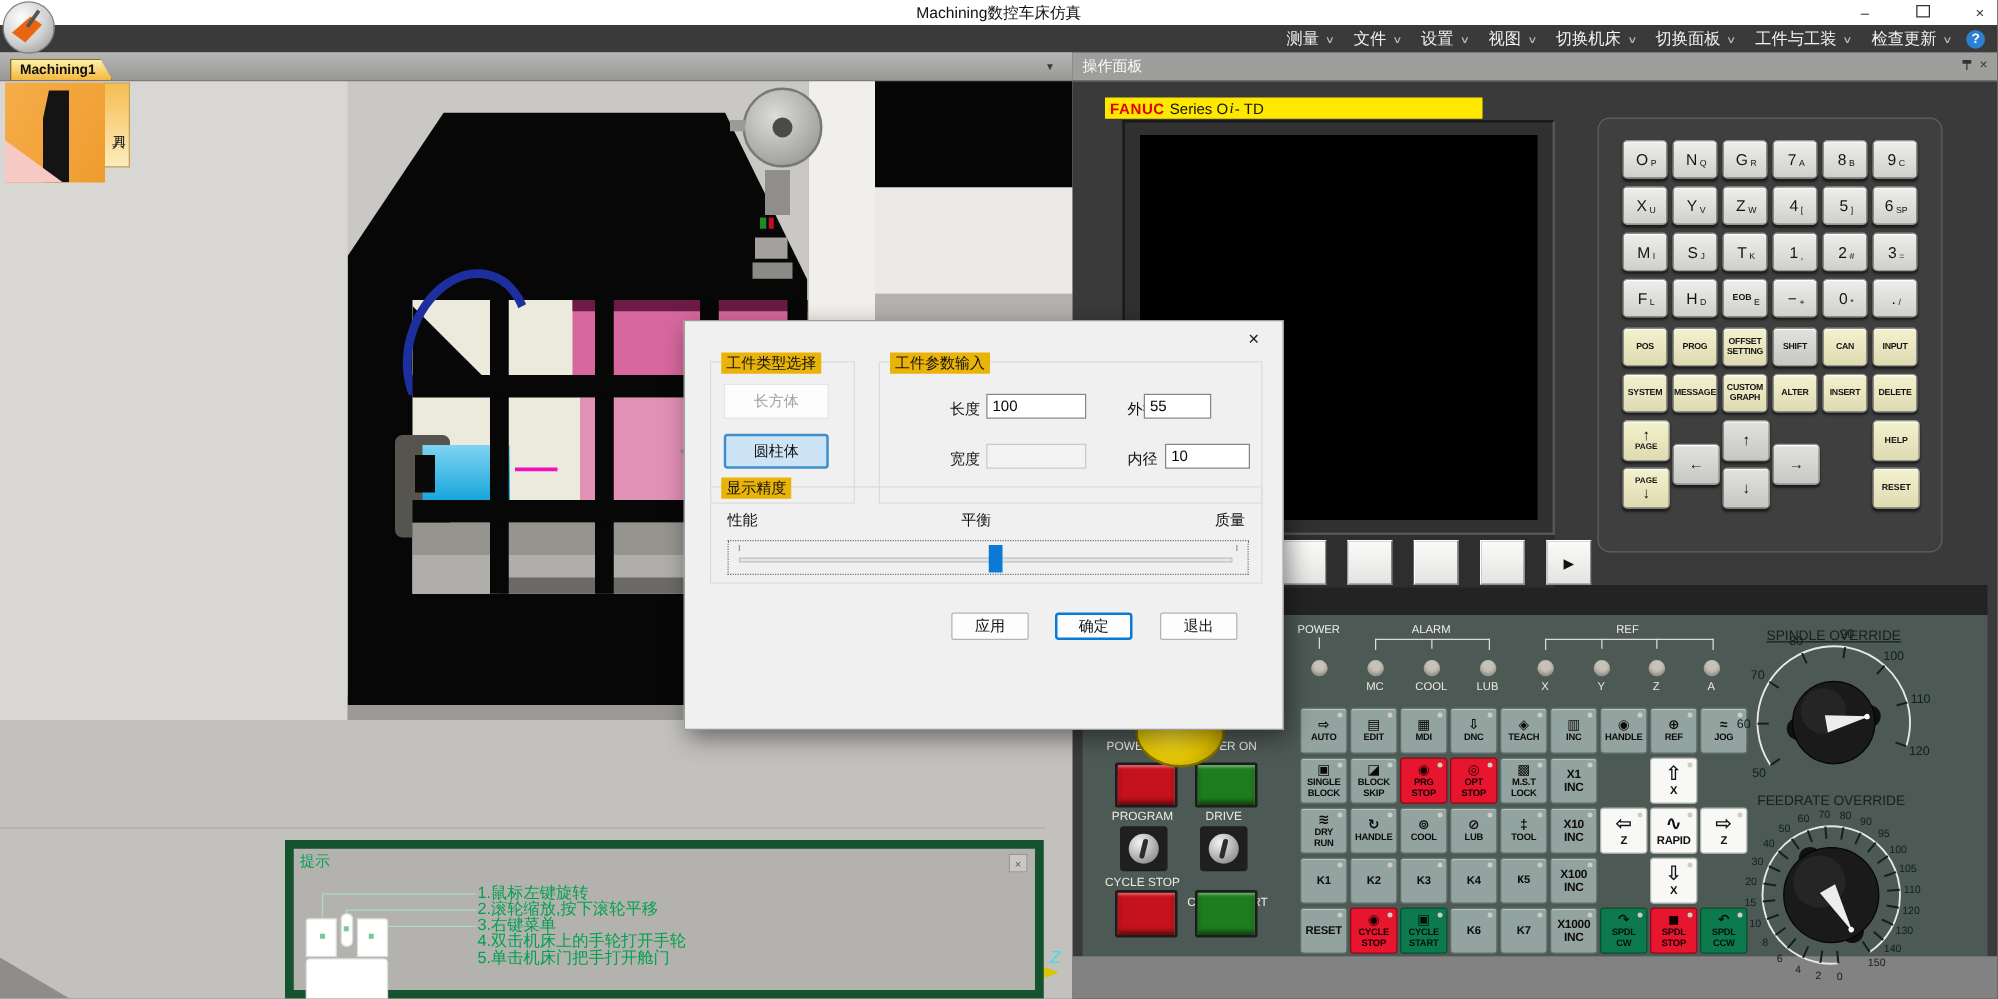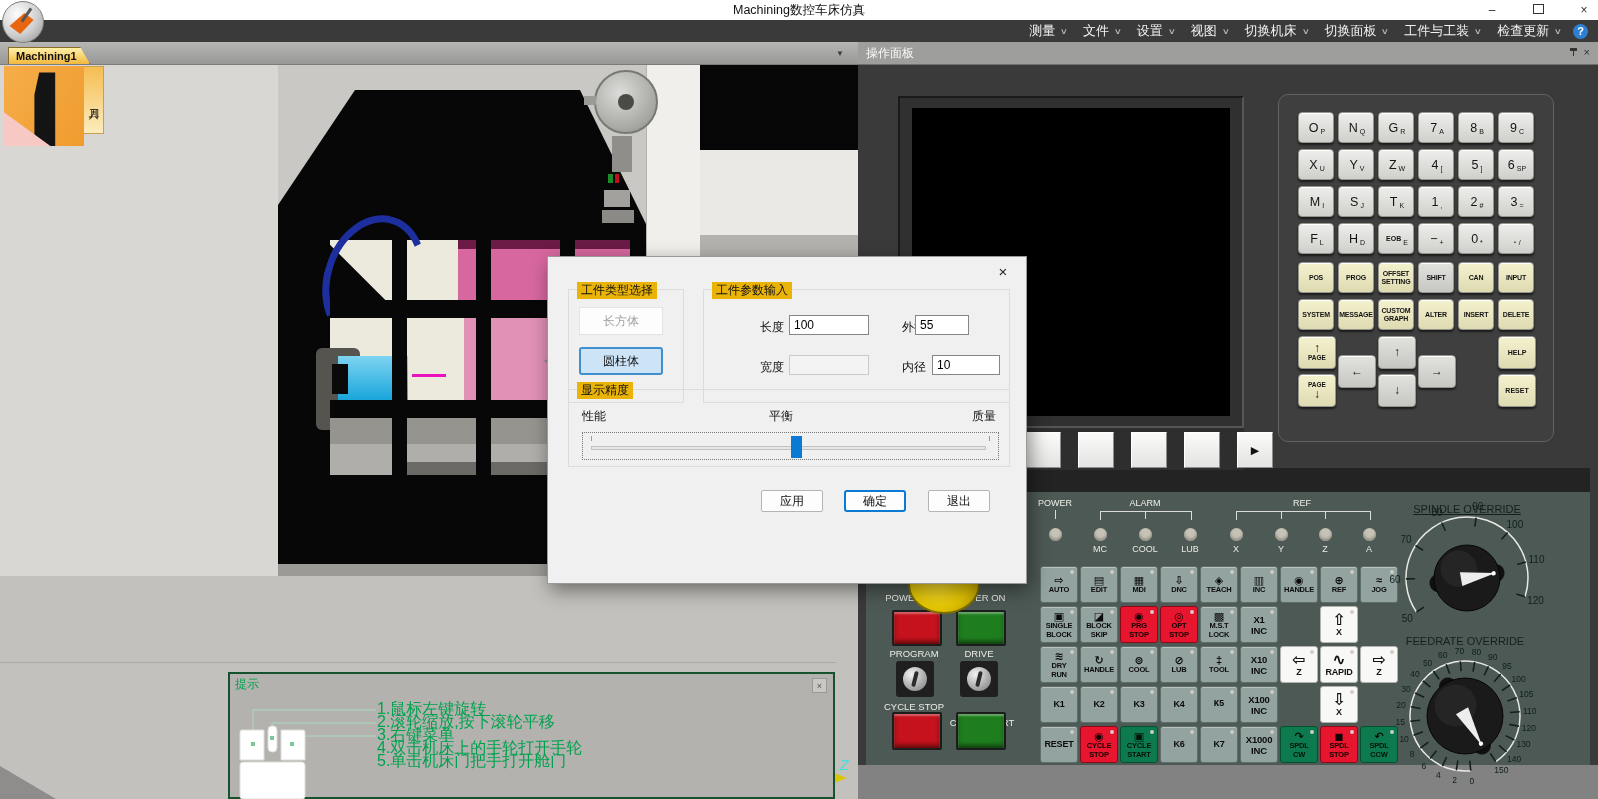--- a/index.html
+++ b/index.html
@@ -31,25 +31,25 @@
   .scene{position:absolute;}
   #thumb{left:4px;top:66px;width:80px;height:80px;background:linear-gradient(120deg,#f6ad49,#ef9c2e);z-index:6;}
   #thumb .tool{position:absolute;left:0;top:0;width:100%;height:100%;background:#141414;
         clip-path:polygon(44% 8%,64% 8%,64% 100%,38% 100%,38% 36%);}
   #thumb .pinkTri{position:absolute;left:0;bottom:0;width:100%;height:48%;background:#f7c9c4;
         clip-path:polygon(0 100%,0 12%,58% 100%);}
   #tool-tab{left:84px;top:66px;width:19px;height:66px;background:linear-gradient(180deg,#f6bd52,#fcecbd);
         border:1px solid #c9a14c;border-left:none;z-index:6;writing-mode:vertical-rl;text-orientation:upright;
         font-size:11px;color:#222;display:flex;align-items:center;justify-content:center;}
   
-  #hints{left:228px;top:672px;width:607px;height:127px;background:#b3b2ae;border:2px solid #14532d;z-index:12;box-sizing:border-box;}
+  #hints{left:228px;top:672px;width:607px;height:127px;background:#b3b2ae;border:7px solid #14532d;z-index:12;box-sizing:border-box;}
   #hints-title{position:absolute;left:5px;top:2px;font-size:12px;color:#00a24e;}
   #hints-close{position:absolute;right:6px;top:4px;width:13px;height:13px;background:#c9c8c4;border:1px solid #9a9996;
         font-size:9px;color:#555;display:flex;align-items:center;justify-content:center;}
-  #hints-lines{position:absolute;left:147px;top:28px;font-size:16px;line-height:13px;color:#00a24e;white-space:pre;}
+  #hints-lines{position:absolute;left:147px;top:28px;font-size:13px;line-height:13px;color:#00a24e;white-space:pre;}
   
   #corner-z{left:840px;top:757px;font-size:14px;font-style:italic;color:#3fe0e0;z-index:5;}
   
   #panel-bg{left:858px;top:42px;width:740px;height:757px;background:#3a3a3a;}
   #panel-header{left:858px;top:42px;width:740px;height:22px;background:#9e9e9c;border-bottom:1px solid #6e6e6c;display:flex;align-items:center;}
   #panel-title{font-size:12px;color:#fafafa;margin-left:8px;}
   #panel-hdr-icons{position:absolute;right:8px;top:4px;display:flex;gap:10px;align-items:center;}
   .pinglyph{width:1px;height:8px;background:#333;position:relative;}
   .pinglyph::before{content:"";position:absolute;top:0;left:-3px;width:7px;height:3px;background:#333;}
   #panel-close{font-size:11px;color:#333;}
@@ -289,20 +289,26 @@
   <div class="abs" style="left:858px;top:765px;width:740px;height:34px;background:#828282;"></div>
 
   <div id="panel-header" class="abs">
     <span id="panel-title">操作面板</span>
     <span id="panel-hdr-icons">
       <span class="pinglyph"></span>
       <span id="panel-close">×</span>
     </span>
   </div>
 
+  <div id="banner" class="abs">
+    <span class="b1">FANUC</span>
+    <span class="b2">Series O</span>
+    <span class="bi">i</span>
+    <span class="b3">- TD</span>
+  </div>
 
   <div id="crt" class="abs">
     <div class="screen"></div>
   </div>
   <div id="softkeys" class="abs">
       <div class="skey" style="left: 74px;"></div>
       <div class="skey" style="left: 127px;"></div>
       <div class="skey" style="left: 180px;"></div>
       <div class="skey" style="left: 233px;"></div>
       <div class="skey" style="left: 286px;"></div>

